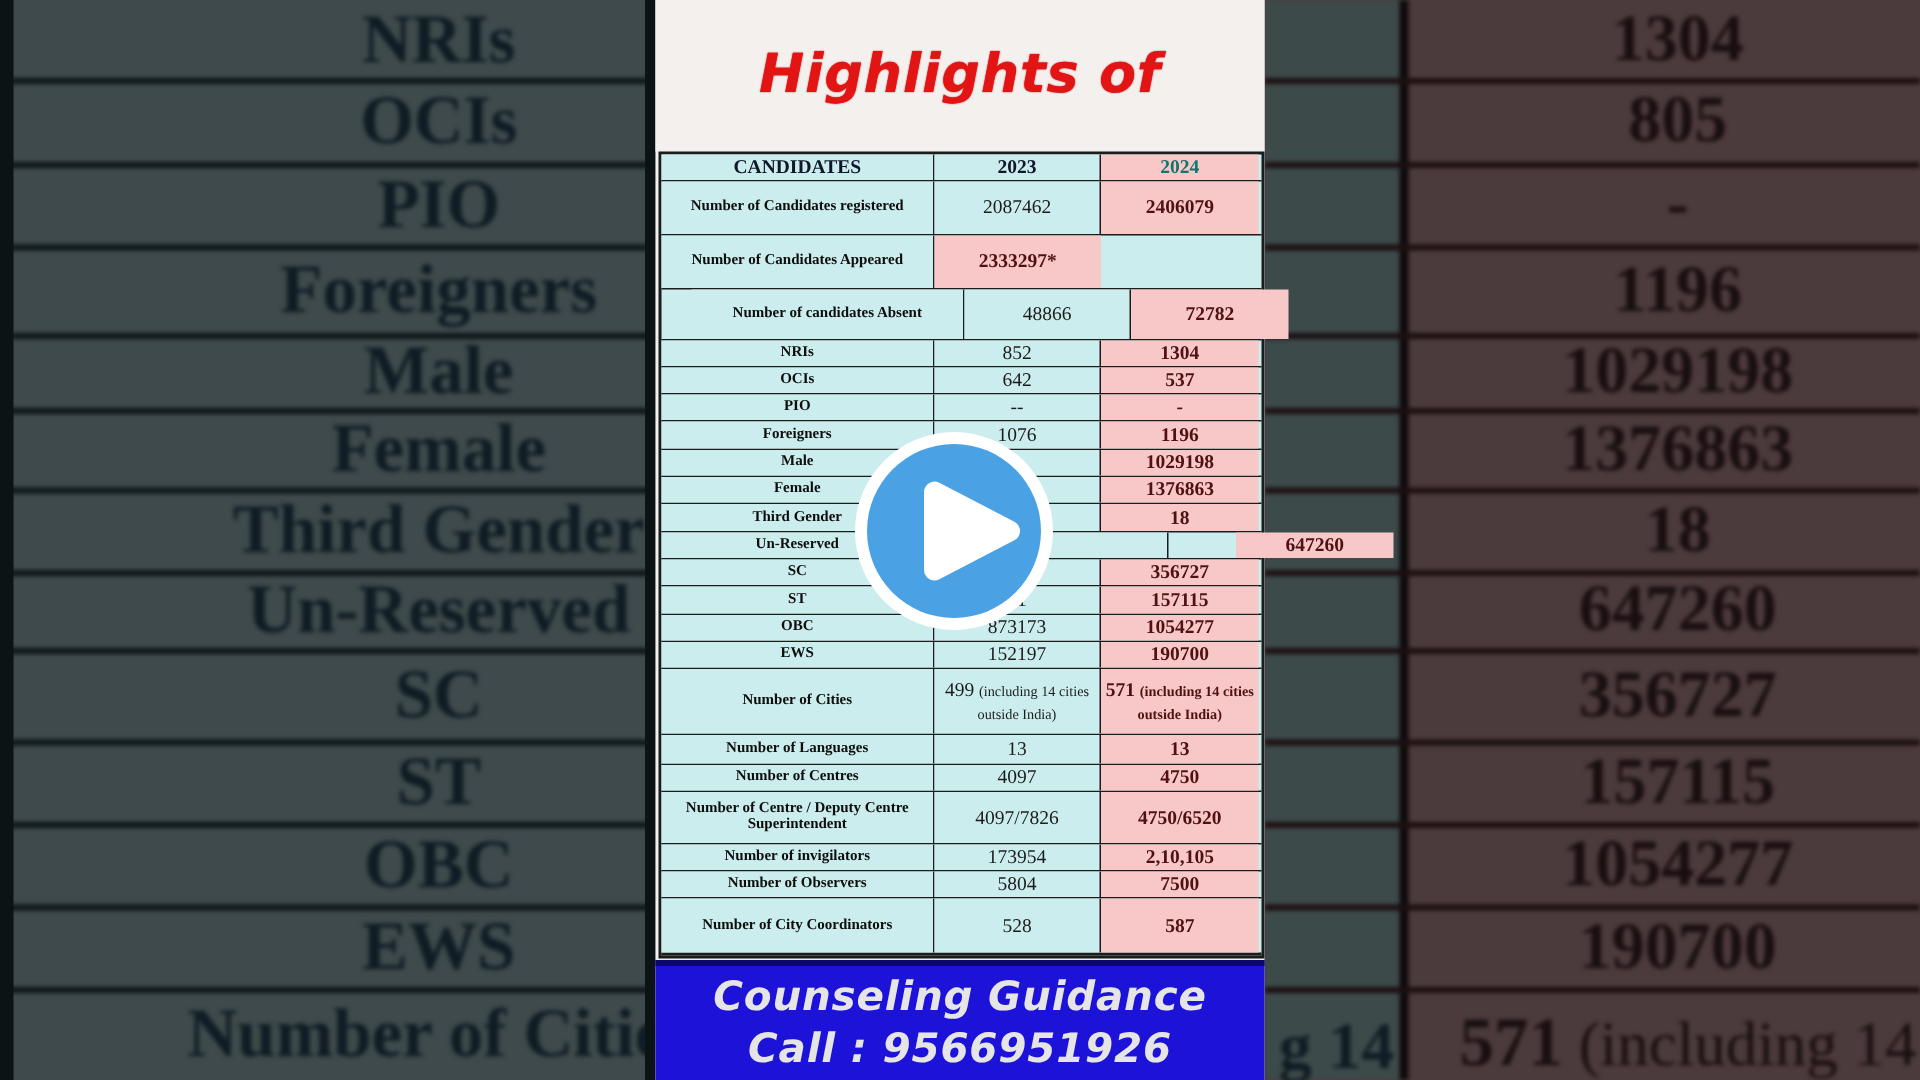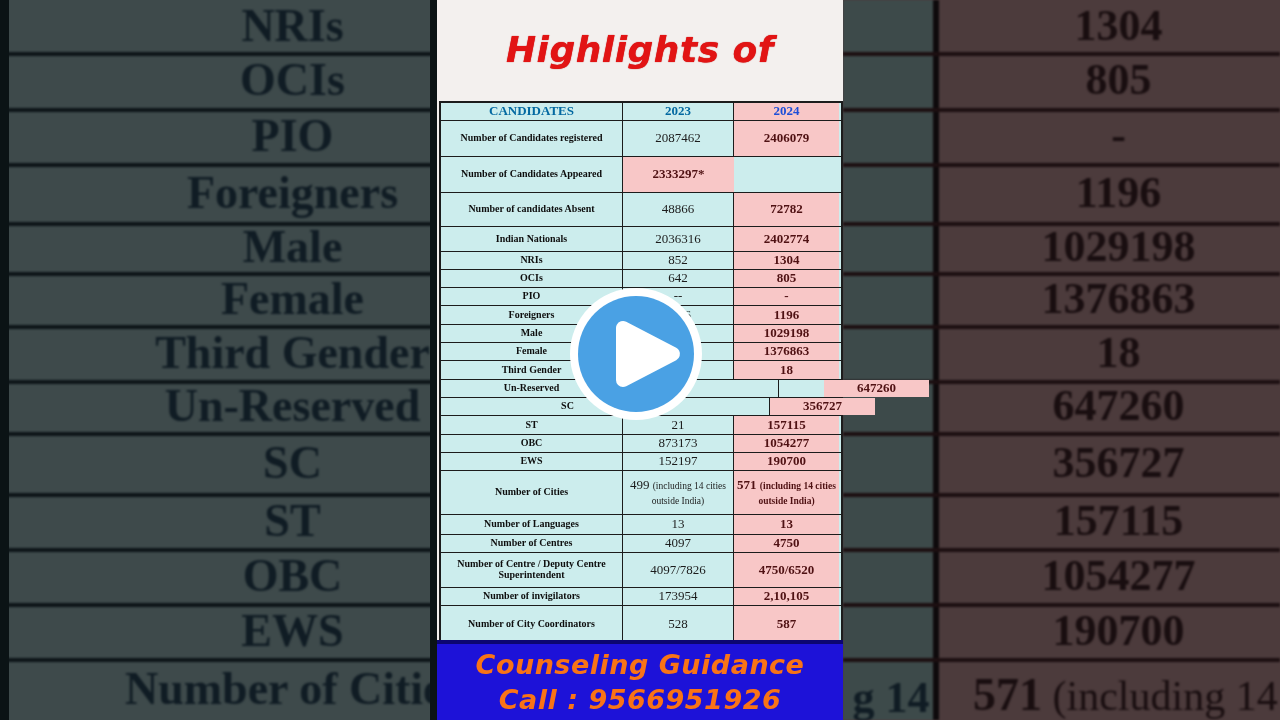--- a/index.html
+++ b/index.html
@@ -41,35 +41,35 @@
   .neet-table{position:absolute;left:2px;top:101px;width:400px;
               border:2px solid #1c1c1c;border-bottom-width:2px;background:#cceded;}
   .t-row{display:grid;grid-template-columns:182px 111px 105px;
          border-bottom:1.5px solid #1c1c1c;}
   .t-row:last-child{border-bottom:2px solid #1c1c1c;}
   .t-cell{display:flex;align-items:center;justify-content:center;text-align:center;
           border-right:1.5px solid #1c1c1c;line-height:1.08;padding:0 2px;box-sizing:border-box;}
   .t-cell.c-label{background:#cceded;font-weight:bold;font-size:10px;color:#0e0e0e;}
   .t-cell.c-2023{background:#cceded;font-size:13px;color:#1c1c1c;}
   .t-cell.c-2024{background:#f8c7c7;font-weight:bold;font-size:13px;color:#4f1113;border-right:none;}
-  .t-row.hdr .t-cell{font-weight:bold;font-size:13px;color:#0369a1;}
-  .t-row.hdr .c-2024{color:#1d4ed8;}
+  .t-row.hdr .t-cell{font-weight:bold;font-size:13px;color:#0f172a;}
+  .t-row.hdr .c-2024{color:#0f766e;}
   .note{font-size:9.5px;font-weight:normal;}
   .c-2024 .note{font-weight:bold;}
   .big{font-size:13px;}
 
   
   .play-btn{position:absolute;left:561px;top:279px;width:150px;height:150px;cursor:pointer;}
 
   
   .banner{position:absolute;left:0;top:640px;width:406px;height:80px;background:#1d12d8;
           border-top:4px solid #0c0670;box-sizing:border-box;
           display:flex;flex-direction:column;justify-content:center;align-items:center;}
   .banner-line{font-family:"DejaVu Sans",sans-serif;font-weight:bold;font-style:italic;
-               color:#f97316;font-size:27px;line-height:1.3;letter-spacing:.5px;}
+               color:#e5e5e5;font-size:27px;line-height:1.3;letter-spacing:.5px;}
 </style>
 </head>
 <body>
 
 <div class="stage">
 
   <div class="bg-panel bg-left">
     <div class="bg-inner" id="bgLeft">
         <div class="bg-left-label" style="top: -1px;">NRIs</div>
         <div class="bg-left-label" style="top: 53px;">OCIs</div>
@@ -148,39 +148,34 @@
         </div>
         <div class="t-row" style="height: 35px;">
           <div class="t-cell c-label">Number of Candidates registered</div>
           <div class="t-cell c-2023">2087462</div>
           <div class="t-cell c-2024">2406079</div>
         </div>
         <div class="t-row" style="height: 35px;">
           <div class="t-cell c-label">Number of Candidates Appeared</div>
           <div class="t-cell c-2024">2333297*</div>
         </div>
-        <div class="t-row" style="height: 33px;">
+        <div class="t-row" style="height: 33px; padding-left: 20px;">
           <div class="t-cell c-label">Number of candidates Absent</div>
           <div class="t-cell c-2023">48866</div>
           <div class="t-cell c-2024">72782</div>
         </div>
-        <div class="t-row" style="height: 24px;">
-          <div class="t-cell c-label">Indian Nationals</div>
-          <div class="t-cell c-2023">2036316</div>
-          <div class="t-cell c-2024">2402774</div>
-        </div>
         <div class="t-row" style="height: 17px;">
           <div class="t-cell c-label">NRIs</div>
           <div class="t-cell c-2023">852</div>
           <div class="t-cell c-2024">1304</div>
         </div>
         <div class="t-row" style="height: 17px;">
           <div class="t-cell c-label">OCIs</div>
           <div class="t-cell c-2023">642</div>
-          <div class="t-cell c-2024">805</div>
+          <div class="t-cell c-2024">537</div>
         </div>
         <div class="t-row" style="height: 17px;">
           <div class="t-cell c-label">PIO</div>
           <div class="t-cell c-2023">--</div>
           <div class="t-cell c-2024">-</div>
         </div>
         <div class="t-row" style="height: 18px;">
           <div class="t-cell c-label">Foreigners</div>
           <div class="t-cell c-2023">1076</div>
           <div class="t-cell c-2024">1196</div>
@@ -198,21 +193,21 @@
         <div class="t-row" style="height: 18px;">
           <div class="t-cell c-label">Third Gender</div>
           <div class="t-cell c-2023"></div>
           <div class="t-cell c-2024">18</div>
         </div>
         <div class="t-row" style="height: 17px; gap: 45px;">
           <div class="t-cell c-label">Un-Reserved</div>
           <div class="t-cell c-2023"></div>
           <div class="t-cell c-2024">647260</div>
         </div>
-        <div class="t-row" style="height: 17px; padding-left: 36px;">
+        <div class="t-row" style="height: 17px;">
           <div class="t-cell c-label">SC</div>
           <div class="t-cell c-2023"></div>
           <div class="t-cell c-2024">356727</div>
         </div>
         <div class="t-row" style="height: 18px;">
           <div class="t-cell c-label">ST</div>
           <div class="t-cell c-2023">21</div>
           <div class="t-cell c-2024">157115</div>
         </div>
         <div class="t-row" style="height: 17px;">
@@ -247,20 +242,25 @@
         <div class="t-row" style="height: 34px;">
           <div class="t-cell c-label">Number of Centre / Deputy Centre Superintendent</div>
           <div class="t-cell c-2023">4097/7826</div>
           <div class="t-cell c-2024">4750/6520</div>
         </div>
         <div class="t-row" style="height: 17px;">
           <div class="t-cell c-label">Number of invigilators</div>
           <div class="t-cell c-2023">173954</div>
           <div class="t-cell c-2024">2,10,105</div>
         </div>
+        <div class="t-row" style="height: 17px;">
+          <div class="t-cell c-label">Number of Observers</div>
+          <div class="t-cell c-2023">5804</div>
+          <div class="t-cell c-2024">7500</div>
+        </div>
         <div class="t-row" style="height: 36px;">
           <div class="t-cell c-label">Number of City Coordinators</div>
           <div class="t-cell c-2023">528</div>
           <div class="t-cell c-2024">587</div>
         </div>
       </div>
 
     <div class="banner">
       <div class="banner-line">Counseling Guidance</div>
       <div class="banner-line">Call : 9566951926</div>

